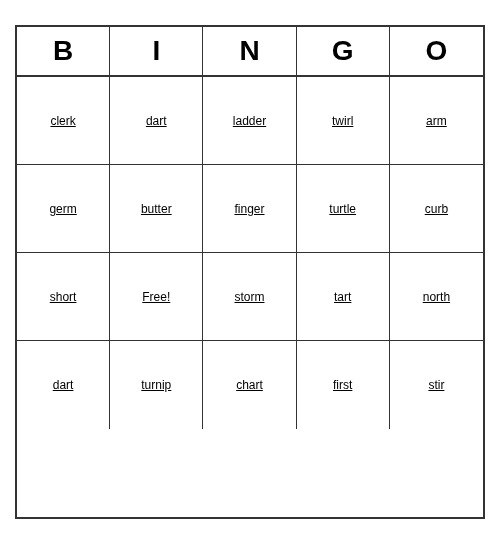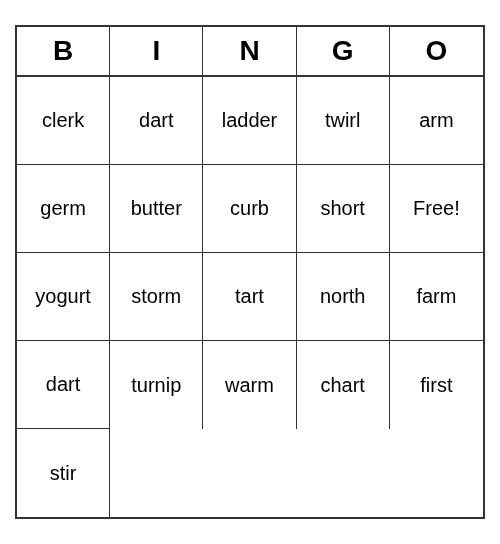--- a/index.html
+++ b/index.html
@@ -46,25 +46,26 @@
       display: grid;
       grid-template-columns: repeat(5, 1fr);
       grid-template-rows: repeat(5, 1fr);
     }
 
     .bingo-cell {
       border-right: 1px solid #333;
       border-bottom: 1px solid #333;
       text-align: center;
       padding: 0 4px;
-      font-size: 20px;
+      font-size: 12px;
       min-height: 88px;
       display: flex;
       align-items: center;
       justify-content: center;
+      text-decoration: underline;
     }
 
     .bingo-cell:nth-child(5n) {
       border-right: none;
     }
 
     .bingo-cell:nth-last-child(-n+5) {
       border-bottom: none;
     }
   </style>
@@ -80,28 +81,27 @@
       <div class="header-cell">O</div>
     </div>
   <div class="bingo-grid">
   <div class="bingo-cell">clerk</div>
       <div class="bingo-cell">dart</div>
       <div class="bingo-cell">ladder</div>
       <div class="bingo-cell">twirl</div>
       <div class="bingo-cell">arm</div>
       <div class="bingo-cell">germ</div>
       <div class="bingo-cell">butter</div>
+      <div class="bingo-cell">finger</div>
+      <div class="bingo-cell">turtle</div>
       <div class="bingo-cell">curb</div>
       <div class="bingo-cell">short</div>
       <div class="bingo-cell">Free!</div>
-      <div class="bingo-cell">yogurt</div>
       <div class="bingo-cell">storm</div>
       <div class="bingo-cell">tart</div>
       <div class="bingo-cell">north</div>
-      <div class="bingo-cell">farm</div>
       <div class="bingo-cell">dart</div>
       <div class="bingo-cell">turnip</div>
-      <div class="bingo-cell">warm</div>
       <div class="bingo-cell">chart</div>
       <div class="bingo-cell">first</div>
       <div class="bingo-cell">stir</div>
     </div>
 </div>
 
 </body></html>

